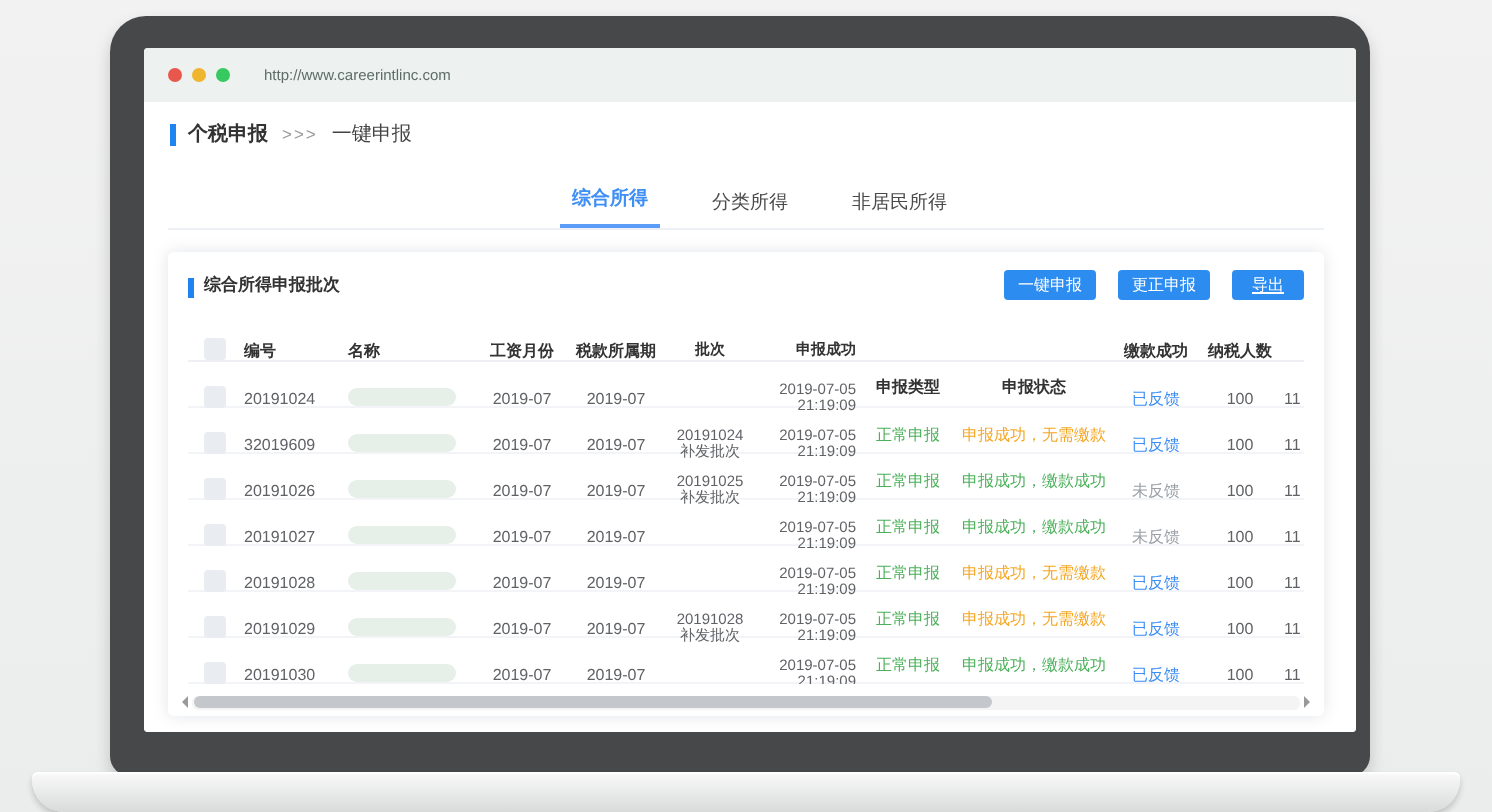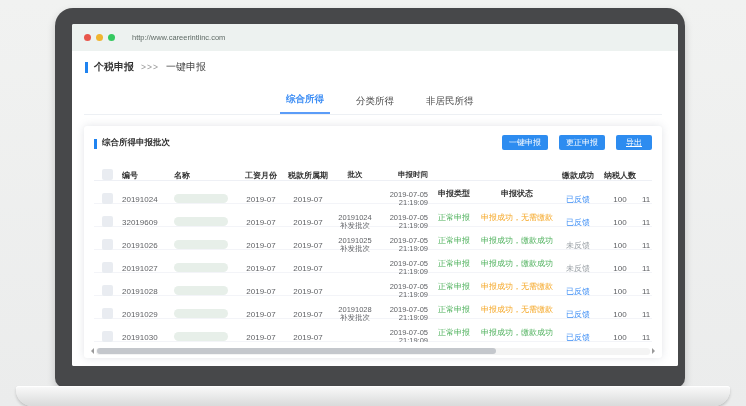--- a/index.html
+++ b/index.html
@@ -132,21 +132,21 @@
           </div>
 
           <div class="t-clip">
             <div class="t-head">
                 <div class="th a-c"><span class="cb"></span></div>
                 <div class="th a-l">编号</div>
                 <div class="th a-l">名称</div>
                 <div class="th a-c">工资月份</div>
                 <div class="th a-c">税款所属期</div>
                 <div class="th a-c wrap">批次</div>
-                <div class="th a-r wrap">申报时间</div>
+                <div class="th a-r wrap">申报成功</div>
                 <div class="th a-c nowrap">申报类型</div>
                 <div class="th a-c nowrap">申报状态</div>
                 <div class="th a-c">缴款成功</div>
                 <div class="th a-c">纳税人数</div>
                 <div class="th a-l"></div>
               </div>
             <div class="t-body">
                 <div class="tr">
                   <div class="td a-c"><span class="cb"></span></div>
                   <div class="td a-l">20191024</div>

